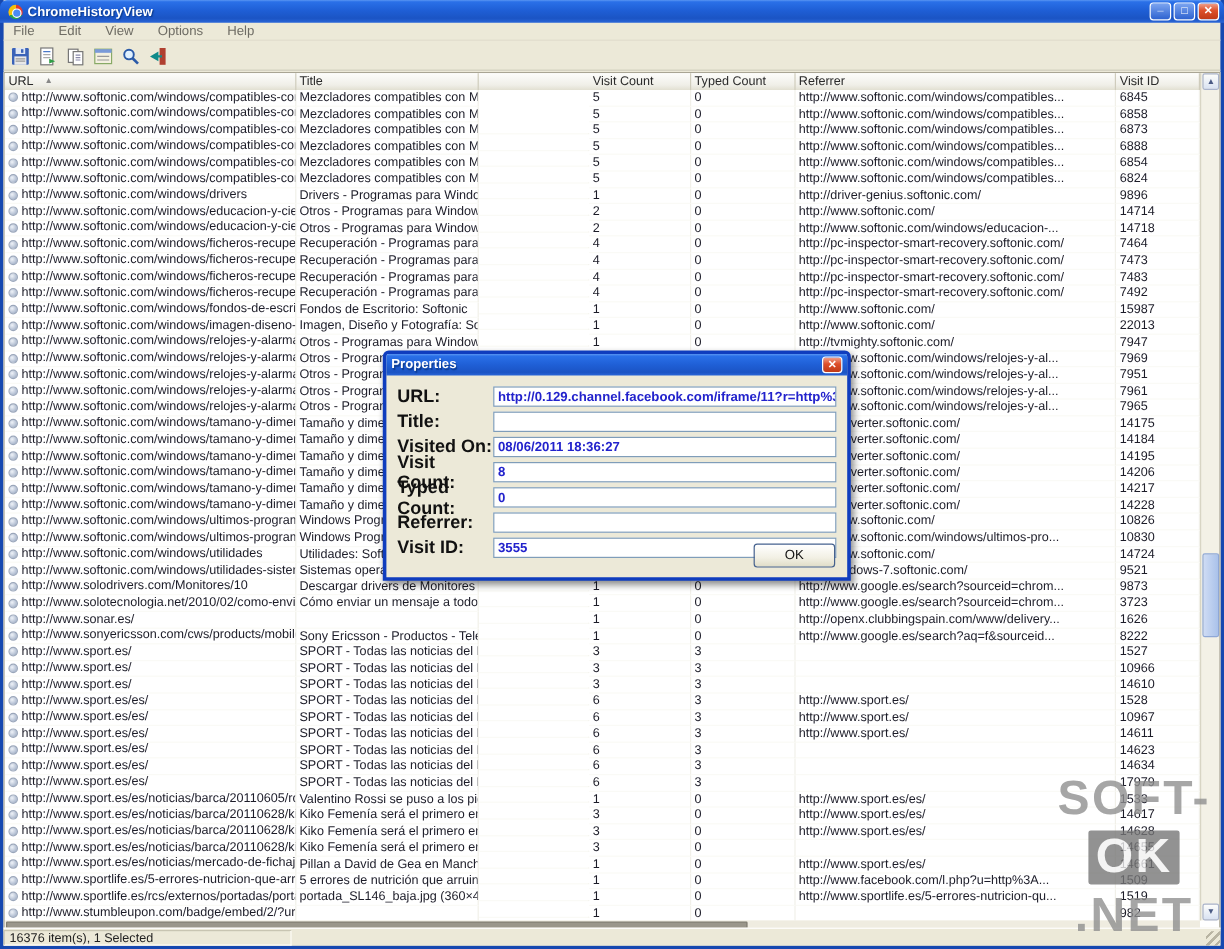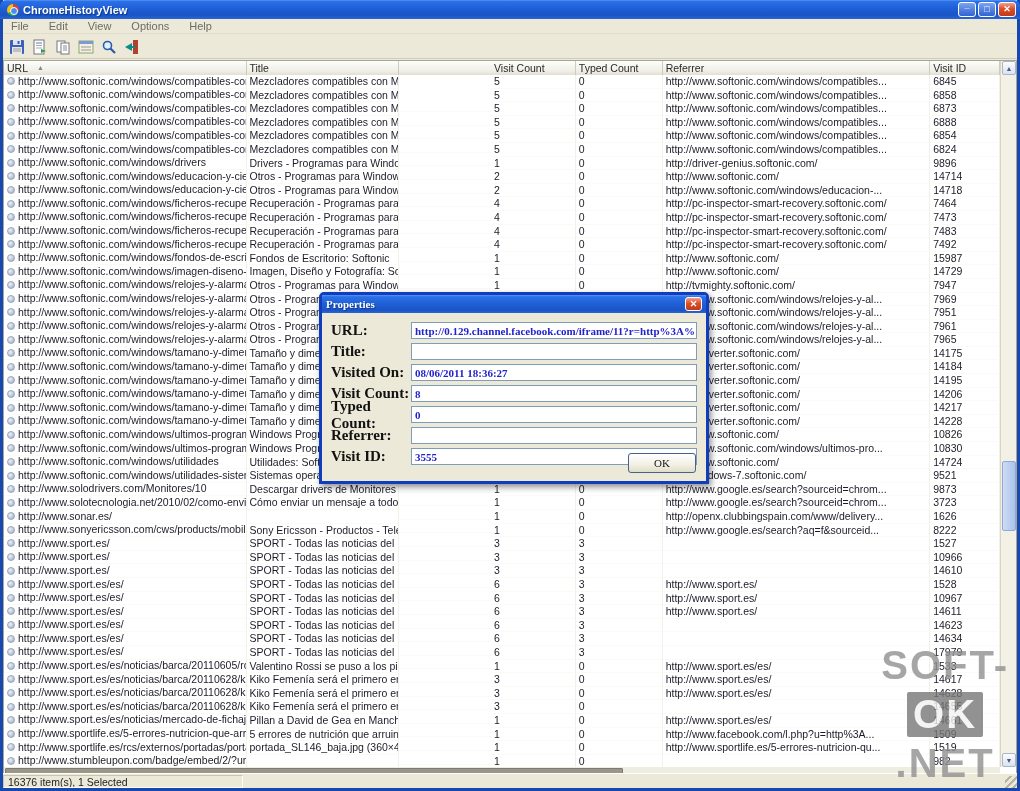--- a/index.html
+++ b/index.html
@@ -81,21 +81,21 @@
   .spanel { border:1px solid; border-color:#c8c5b2 #fdfcf6 #fdfcf6 #c8c5b2; height:13px;
     margin-top:1px; padding:0 4px; line-height:12px; white-space:nowrap; overflow:hidden; }
   .spanel.items { width:240px; }
   .spanel.brand { flex:1; color:#0000cc; font-weight:bold; }
   .grip { position:absolute; right:0; bottom:0; width:12px; height:12px;
     background:repeating-linear-gradient(135deg, transparent 0 3px, #b8b4a2 3px 5px); }
 
   
   .dialog { position:absolute; left:316px; top:292px; width:390px; height:192px;
     background:#ece9d8; border:3px solid #0f3dbe; border-radius:5px 5px 0 0;
-    box-shadow:2px 3px 6px rgba(0,0,0,.45);font-family:Liberation Serif, serif; }
+    box-shadow:2px 3px 6px rgba(0,0,0,.45); }
   .dlg-titlebar { height:18px; display:flex; align-items:center; padding:0 4px;
     background:linear-gradient(180deg,#5a96f2 0%,#2a70e8 10%,#1f5fd6 50%,#1b54c4 85%,#2a66d8 100%);
     border-radius:2px 2px 0 0; }
   .dlg-title { color:#fff; font-weight:bold; font-size:11px; text-shadow:1px 1px 1px #0b3a8c; }
   .dlg-close { margin-left:auto; width:17px; height:14px; border-radius:3px; border:1px solid #fff;
     background:linear-gradient(180deg,#f0a08a,#dd4f2a 45%,#c03a18); color:#fff;
     font-size:9px; line-height:12px; text-align:center; font-weight:bold; }
   .dlg-close::before { content:"✕"; }
   .dlg-body { padding:7px 9px 0 9px; }
   .fieldrow { display:flex; align-items:center; height:21px; }
@@ -371,21 +371,21 @@
         <div class="row">
           <div class="cell c-url">
             <span class="globe"></span>
             <span>http://www.softonic.com/windows/imagen-diseno-y-fo...</span>
           </div>
           <div class="cell c-title"><span>Imagen, Diseño y Fotografía: Softonic</span></div>
           <div class="cell c-visited"><span>28/06/2011 18:45:50</span></div>
           <div class="cell c-vc"><span>1</span></div>
           <div class="cell c-tc"><span>0</span></div>
           <div class="cell c-ref"><span>http://www.softonic.com/</span></div>
-          <div class="cell c-id"><span>14729</span></div>
+          <div class="cell c-id"><span>22013</span></div>
         </div>
         <div class="row">
           <div class="cell c-url">
             <span class="globe"></span>
             <span>http://www.softonic.com/windows/relojes-y-alarmas-o...</span>
           </div>
           <div class="cell c-title"><span>Otros - Programas para Windows: S...</span></div>
           <div class="cell c-visited"><span>17/06/2011 13:58:34</span></div>
           <div class="cell c-vc"><span>1</span></div>
           <div class="cell c-tc"><span>0</span></div>

